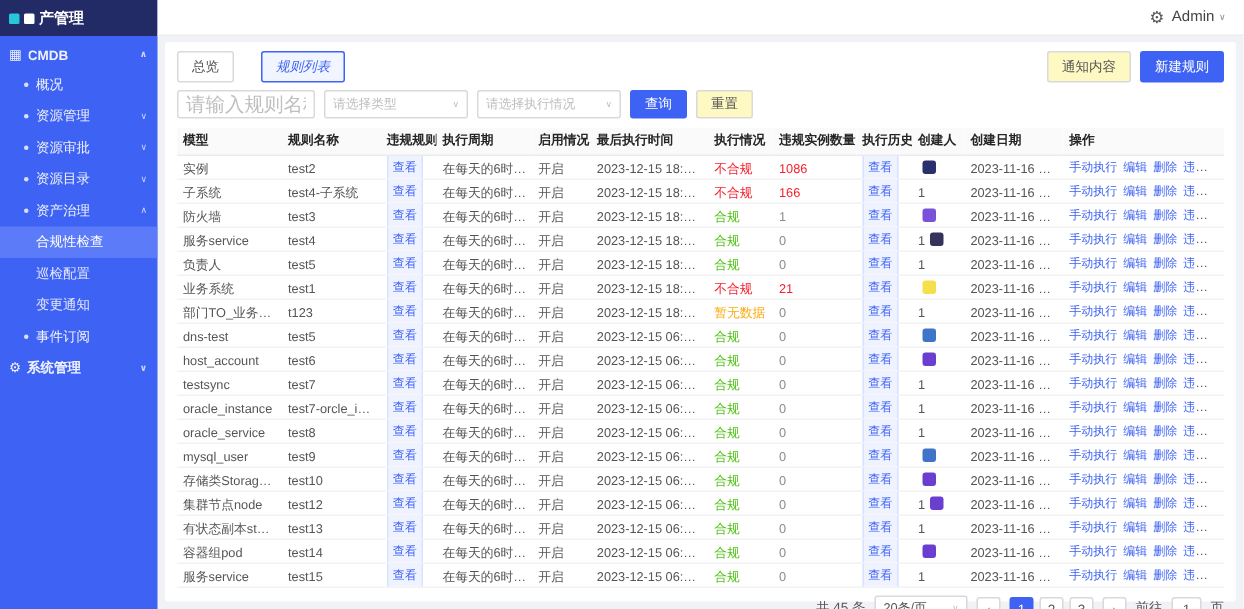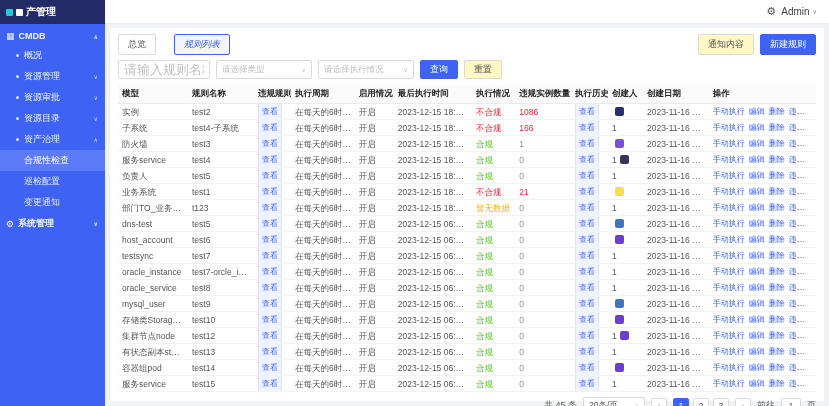--- a/index.html
+++ b/index.html
@@ -110,20 +110,24 @@
         </div>
         <div class="mi sub active">
           <span class="mlabel">合规性检查</span>
         </div>
         <div class="mi sub">
           <span class="mlabel">巡检配置</span>
         </div>
         <div class="mi sub">
           <span class="mlabel">变更通知</span>
         </div>
+        <div class="mi item">
+          <span class="mdot"></span>
+          <span class="mlabel">事件订阅</span>
+        </div>
         <div class="mi group">
           <span class="micon">⚙</span>
           <span class="mlabel">系统管理</span>
           <span class="mchev">∨</span>
         </div>
       </nav>
   </aside>
 
   <main class="main">
     <header class="topbar">

